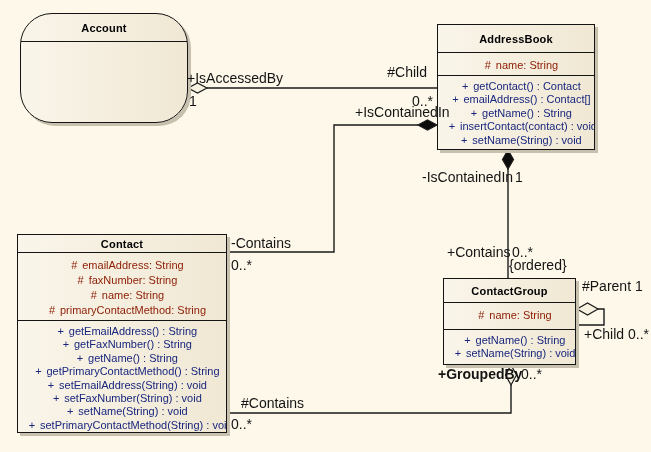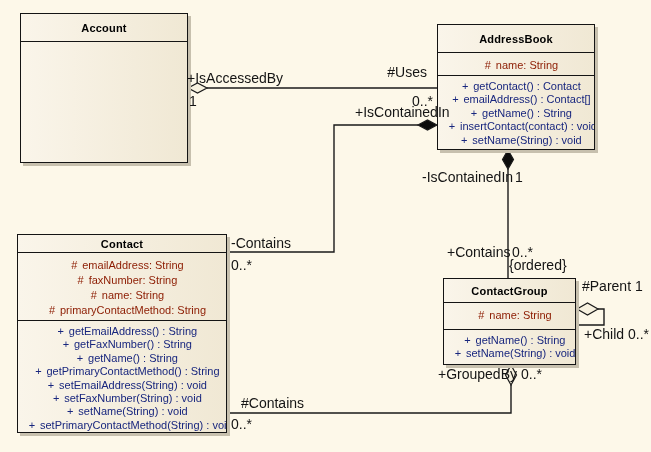--- a/index.html
+++ b/index.html
@@ -58,21 +58,21 @@
     <polyline class="wire" points="508,169 508,278"></polyline>
     <polygon class="diamond filled" points="508,150 513.5,159.5 508,169 502.5,159.5"></polygon>
 
     <polyline class="wire" points="598,309 604,309 604,325 577,325"></polyline>
     <polygon class="diamond hollow" points="577,309 587.5,303 598,309 587.5,315"></polygon>
 
     <polyline class="wire" points="511,385 511,413 228,413"></polyline>
     <polygon class="diamond hollow" points="511,365 516.5,375 511,385 505.5,375"></polygon>
   </svg>
 
-  <div class="cls" style="left:20px;top:13px;width:168px;height:150px;">
+  <div class="cls" style="left:20px;top:13px;width:168px;height:110px;border-radius:32px;">
     <div class="cls-title" style="height:27px">Account</div>
     <div class="comp attrs" style="height:120px">
       
     </div>
   </div>
 
   <div class="cls" style="left:437px;top:24px;width:158px;height:126px;">
     <div class="cls-title" style="height:27px">AddressBook</div>
     <div class="comp attrs" style="height:23px">
 
@@ -118,34 +118,34 @@
       </div>
     <div class="comp ops" style="height:34px">
 
     <div class="member"><span class="vis">+</span><span>getName() : String</span></div>
         <div class="member"><span class="vis">+</span><span>setName(String) : void</span></div>
       </div>
   </div>
 
   <div class="lbl" style="left:187px;top:72px;">+IsAccessedBy</div>
   <div class="lbl" style="left:189px;top:95px;">1</div>
-  <div class="lbl r" style="left:377px;top:66px;width:50px;">#Uses</div>
+  <div class="lbl r" style="left:377px;top:66px;width:50px;">#Child</div>
   <div class="lbl r" style="left:393px;top:95px;width:40px;">0..*</div>
   <div class="lbl r" style="left:355px;top:106px;width:80px;">+IsContainedIn</div>
 
   <div class="lbl" style="left:231px;top:237px;">-Contains</div>
   <div class="lbl" style="left:231px;top:259px;">0..*</div>
 
   <div class="lbl r" style="left:422px;top:171px;width:80px;">-IsContainedIn</div>
   <div class="lbl" style="left:515px;top:171px;">1</div>
   <div class="lbl r" style="left:447px;top:246px;width:55px;">+Contains</div>
   <div class="lbl" style="left:512px;top:246px;">0..*</div>
   <div class="lbl" style="left:509px;top:259px;">{ordered}</div>
 
   <div class="lbl" style="left:582px;top:280px;">#Parent 1</div>
   <div class="lbl" style="left:584px;top:328px;">+Child 0..*</div>
 
-  <div class="lbl r" style="left:438px;top:368px;width:65px;">+GroupedBy</div>
+  <div class="lbl r" style="left:438px;top:368px;width:65px;font-weight:bold;">+GroupedBy</div>
   <div class="lbl" style="left:521px;top:368px;">0..*</div>
   <div class="lbl" style="left:231px;top:397px;padding-left:10px;">#Contains</div>
   <div class="lbl" style="left:231px;top:418px;">0..*</div>
 
 </div>
 
 </body></html>

